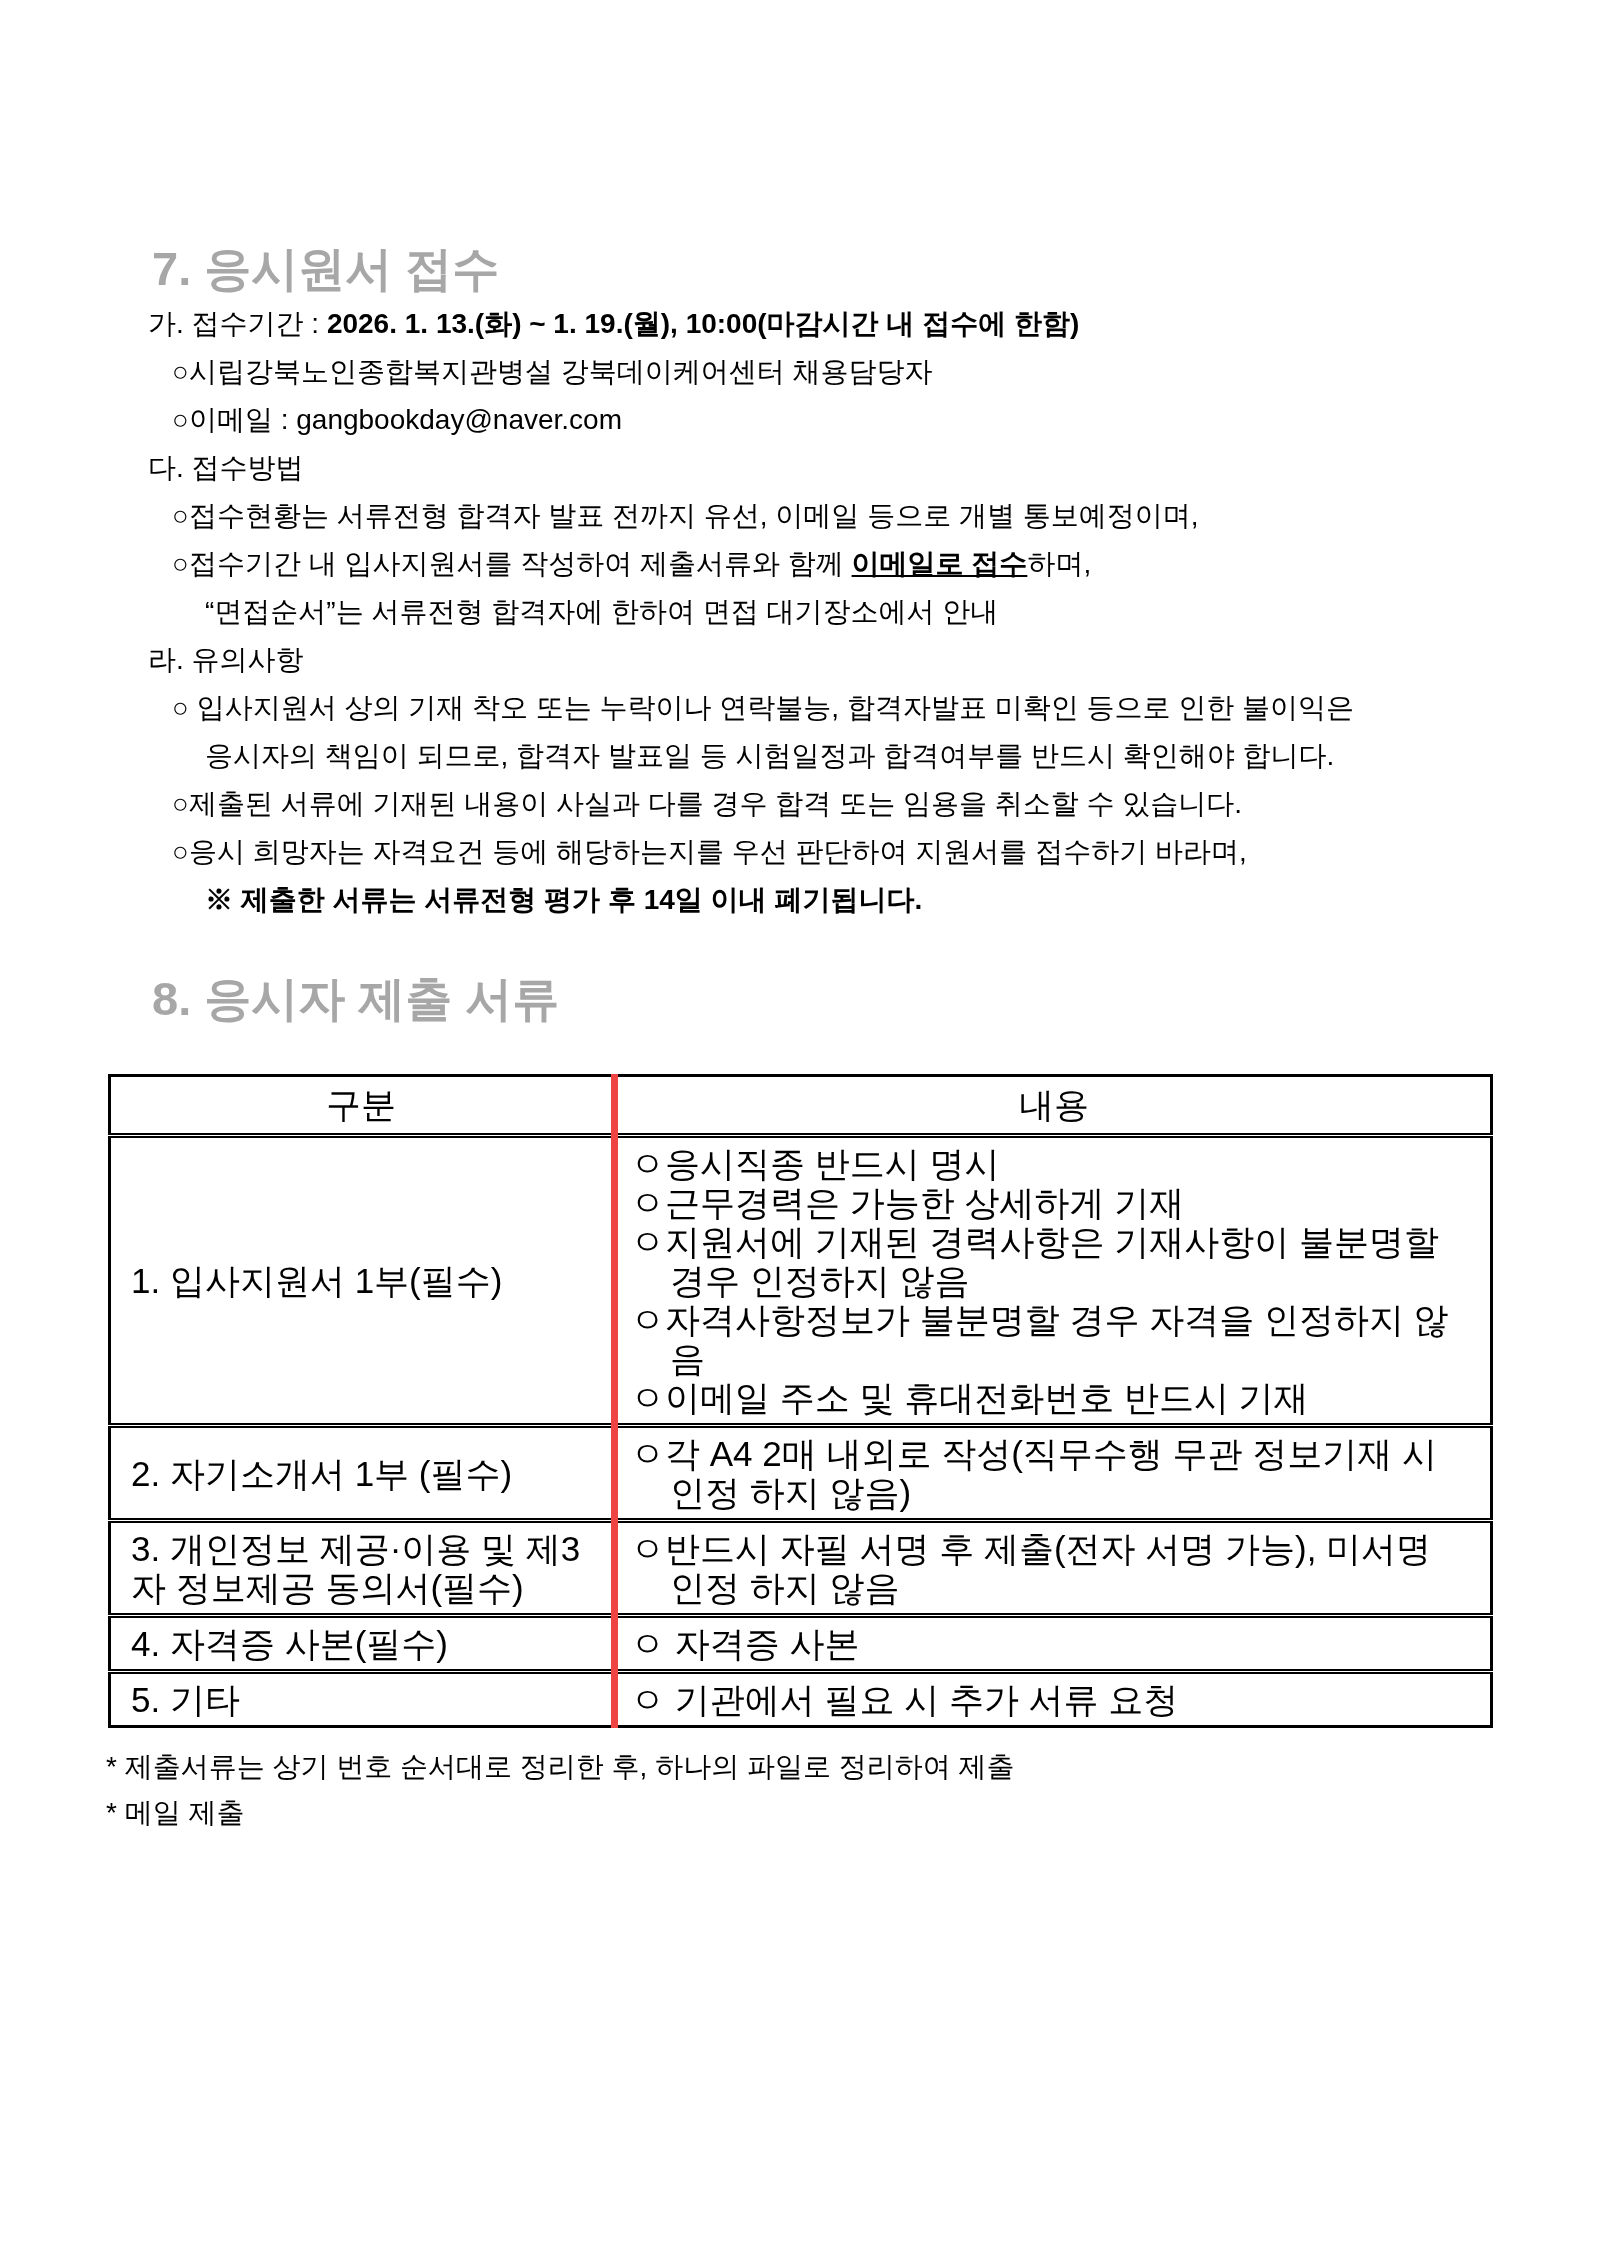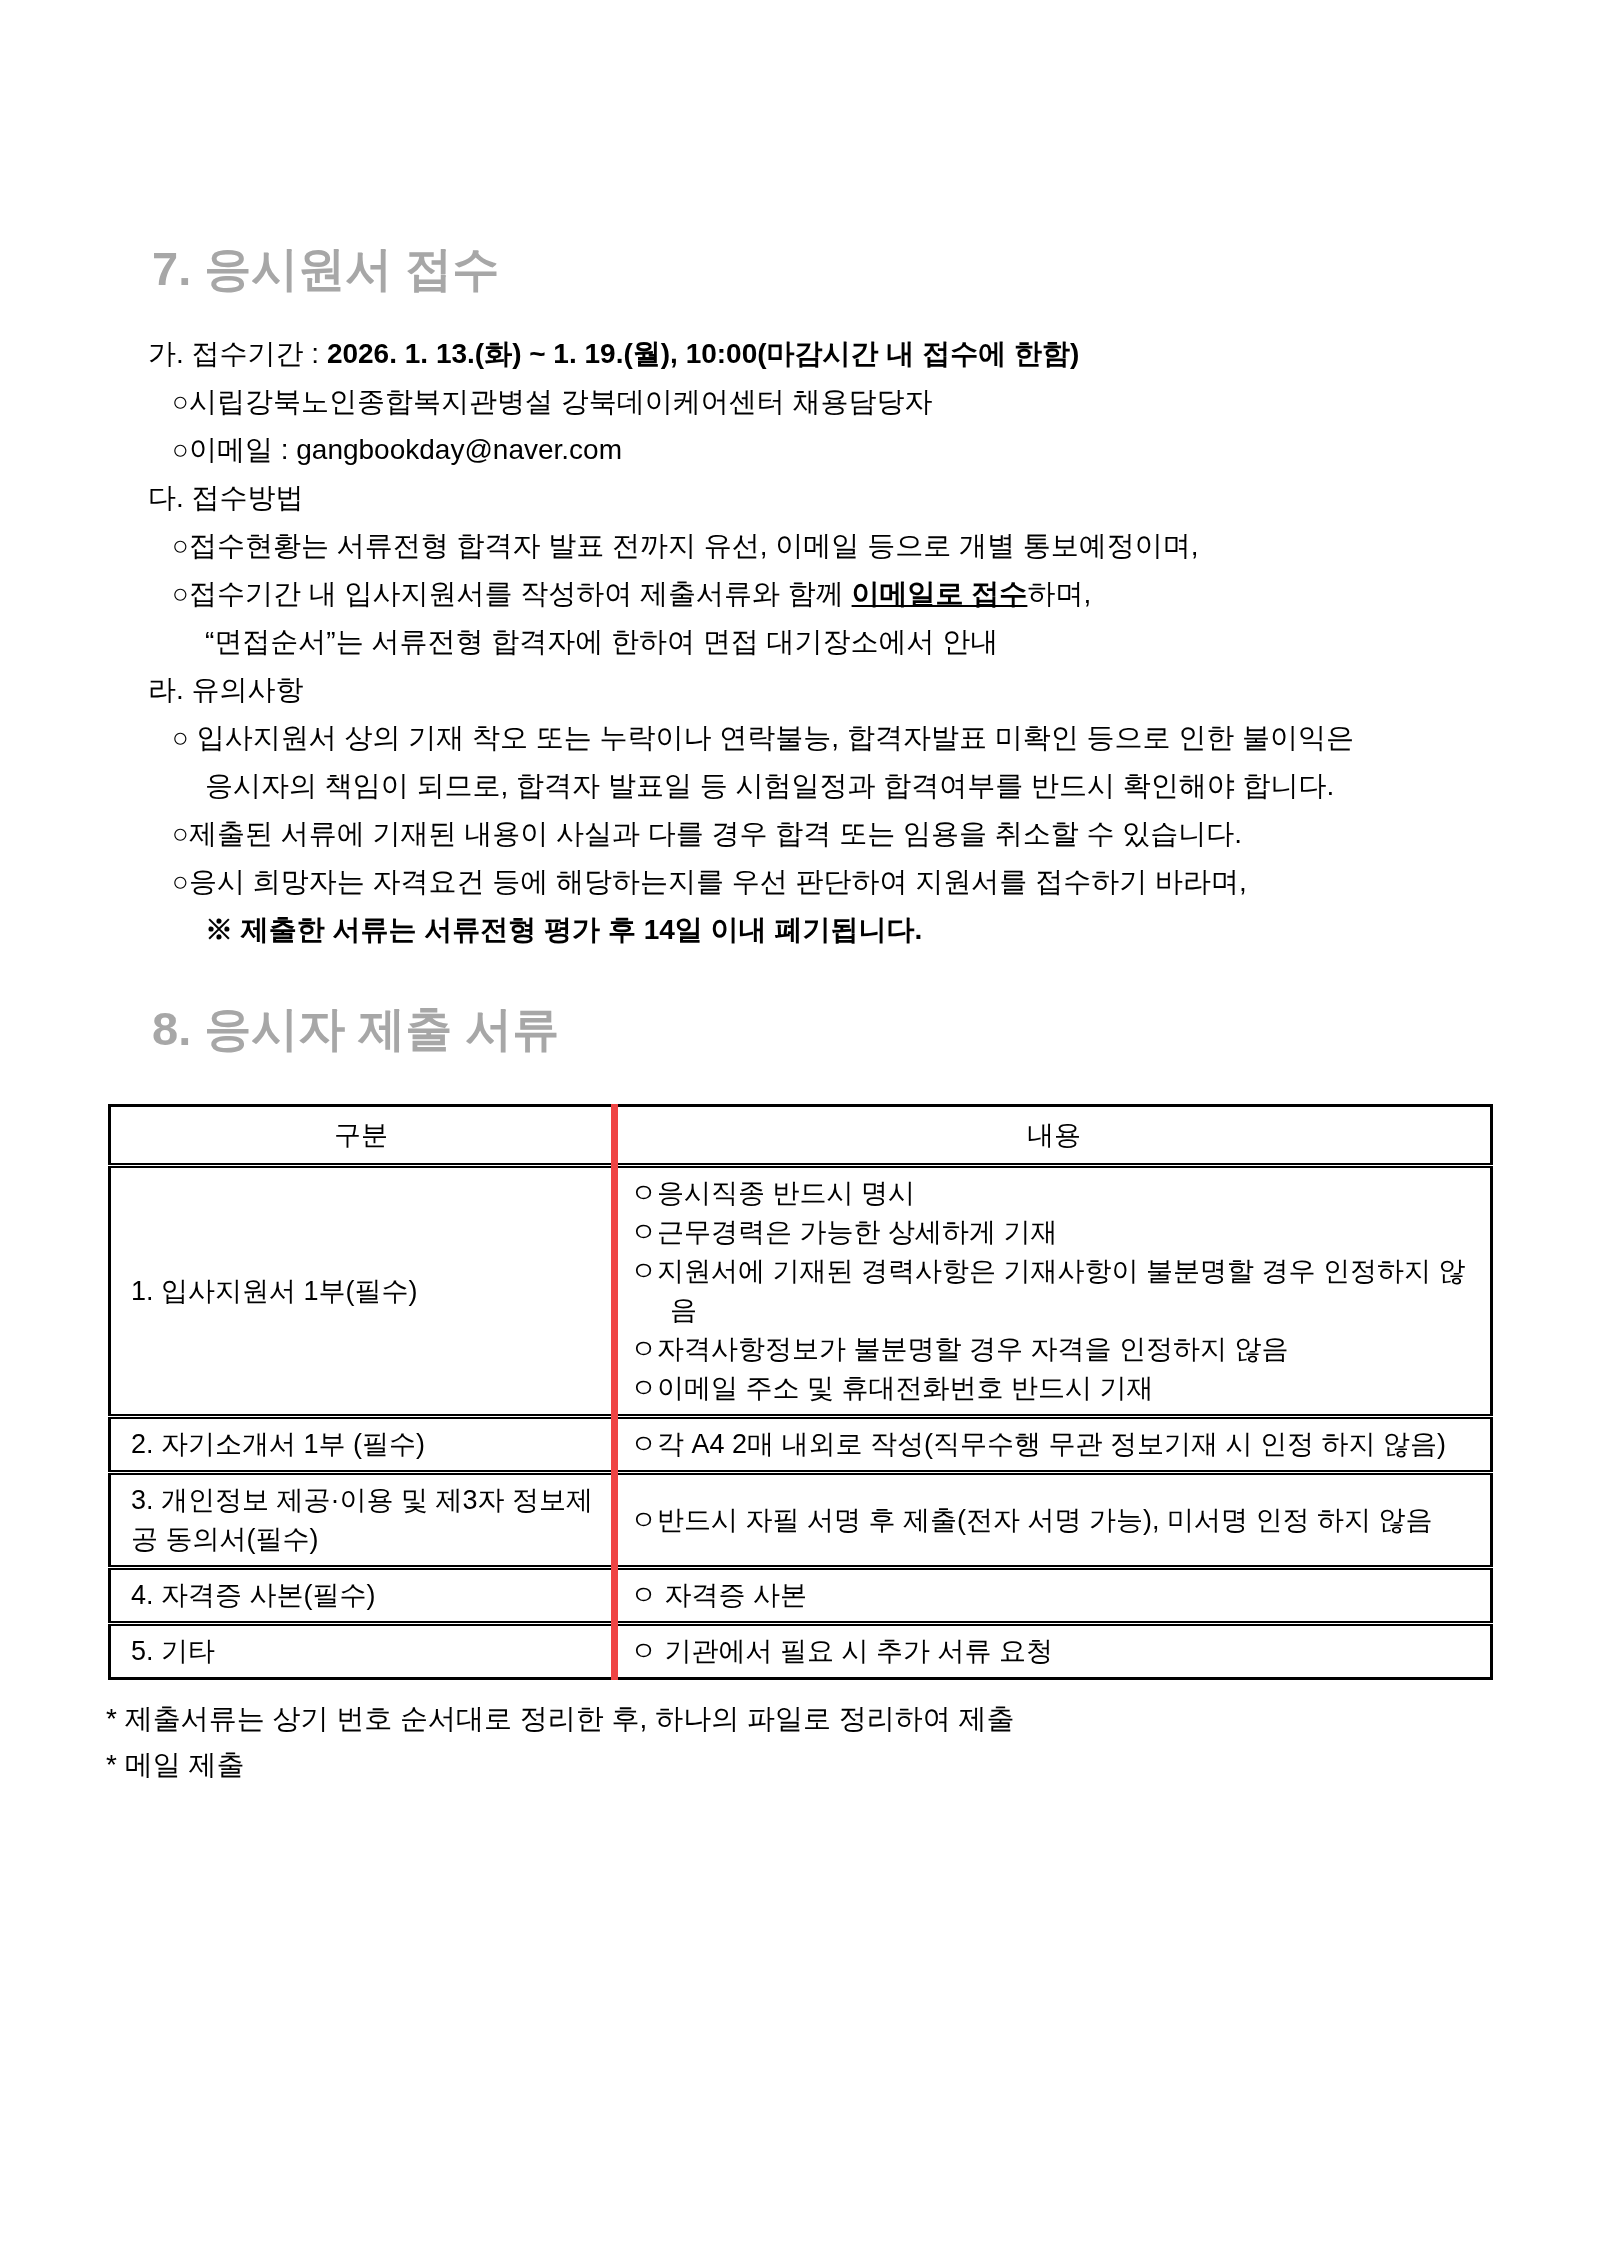--- a/index.html
+++ b/index.html
@@ -25,31 +25,31 @@
   .h7{margin-top:240px;}
   .h8{margin-top:46px;}
   .line{
     height:48px;
     line-height:48px;
     white-space:nowrap;
   }
   .ml-label{margin-left:148px;}
   .ml-bullet{margin-left:172px;}
   .ml-cont{margin-left:205px;}
-  .mt-para{margin-top:32px;}
+  .mt-para{margin-top:2px;}
   .mt-blank{margin-top:48px;}
   .b{font-weight:bold;}
   .bu{font-weight:bold;text-decoration:underline;}
   table.doc-table{
     border-collapse:collapse;
     border:3px solid #000;
     width:1385px;
     margin-top:46px;
     margin-left:108px;
-    font-size:27px;
+    font-size:35px;
   }
   table.doc-table th{
     font-weight:normal;
     height:56px;
     text-align:center;
     vertical-align:middle;
     padding:0;
   }
   table.doc-table th + th,
   table.doc-table td + td{border-left:7px solid #ef4444;}

